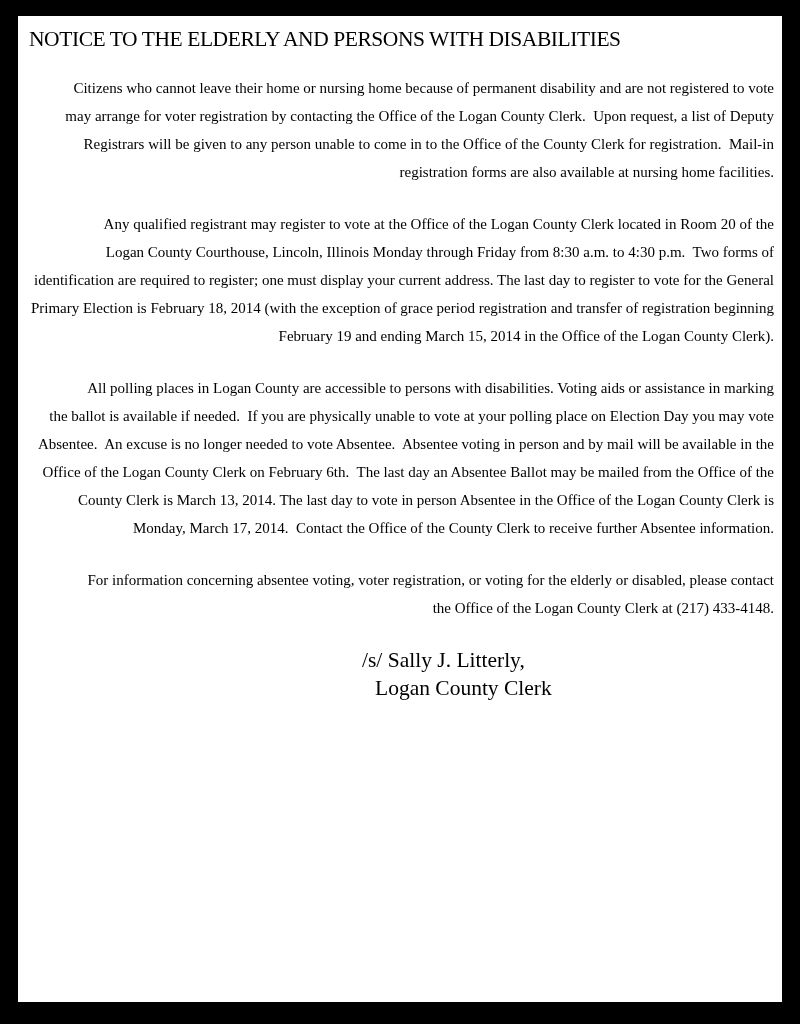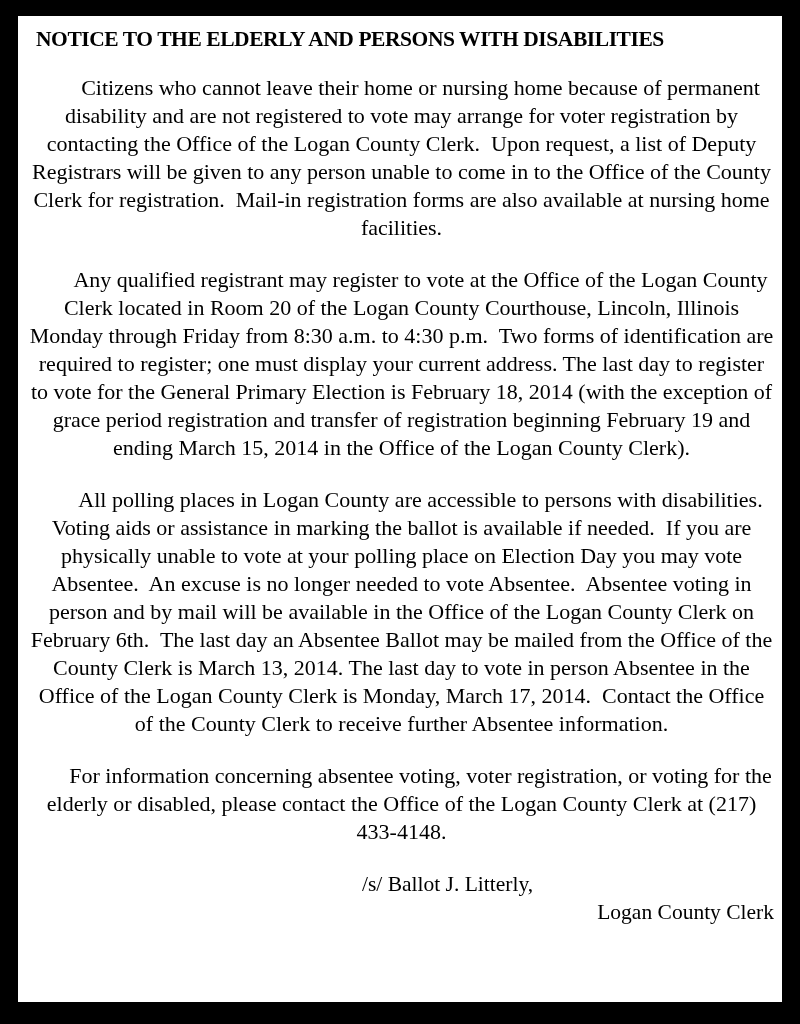--- a/index.html
+++ b/index.html
@@ -19,63 +19,62 @@
     top: 16px;
     width: 764px;
     height: 986px;
     background: var(--page_background, #ffffff);
     color: var(--text_color, #000000);
     box-sizing: border-box;
     padding: 8px 8px 0 11px;
     overflow: hidden;
   }
   .title {
-    font-weight: bold;
+    font-weight: normal;
     font-size: 21.5px;
     line-height: 30px;
     letter-spacing: -0.02em;
-    margin: 0 0 20px 7px;
+    margin: 0 0 20px 0;
   }
   .title .title-line {
     display: block;
     white-space: nowrap;
   }
   p.body-par {
-    font-size: 22px;
+    font-size: 15px;
     line-height: 28px;
     margin: 0 0 24px 0;
     text-indent: 38px;
     white-space: pre-wrap;
-    text-align: center;
+    text-align: right;
   }
   .signature {
     font-size: 21.5px;
     line-height: 28px;
     margin: 10px 0 0 333px;
   }
   .signature .sig-line-2 {
     padding-left: 13px;
-    text-align: right;
   }
 </style>
 </head>
 <body>
 
 <div class="page">
 
   <h1 class="title">
     <span class="title-line">NOTICE TO THE ELDERLY AND PERSONS WITH DISABILITIES</span>
   </h1>
 
   <p class="body-par">Citizens who cannot leave their home or nursing home because of permanent disability and are not registered to vote may arrange for voter registration by contacting the Office of the Logan County Clerk.  Upon request, a list of Deputy Registrars will be given to any person unable to come in to the Office of the County Clerk for registration.  Mail-in registration forms are also available at nursing home facilities.</p>
 
   <p class="body-par">Any qualified registrant may register to vote at the Office of the Logan County Clerk located in Room 20 of the Logan County Courthouse, Lincoln, Illinois Monday through Friday from 8:30 a.m. to 4:30 p.m.  Two forms of identification are required to register; one must display your current address. The last day to register to vote for the General Primary Election is February 18, 2014 (with the exception of grace period registration and transfer of registration beginning February 19 and ending March 15, 2014 in the Office of the Logan County Clerk).</p>
 
   <p class="body-par">All polling places in Logan County are accessible to persons with disabilities. Voting aids or assistance in marking the ballot is available if needed.  If you are physically unable to vote at your polling place on Election Day you may vote Absentee.  An excuse is no longer needed to vote Absentee.  Absentee voting in person and by mail will be available in the Office of the Logan County Clerk on February 6th.  The last day an Absentee Ballot may be mailed from the Office of the County Clerk is March 13, 2014. The last day to vote in person Absentee in the Office of the Logan County Clerk is Monday, March 17, 2014.  Contact the Office of the County Clerk to receive further Absentee information.</p>
 
   <p class="body-par">For information concerning absentee voting, voter registration, or voting for the elderly or disabled, please contact the Office of the Logan County Clerk at (217) 433-4148.</p>
 
   <div class="signature">
-    <div class="sig-line-1">/s/ Ballot J. Litterly,</div>
+    <div class="sig-line-1">/s/ Sally J. Litterly,</div>
     <div class="sig-line-2">Logan County Clerk</div>
   </div>
 
 </div>
 
 </body></html>

